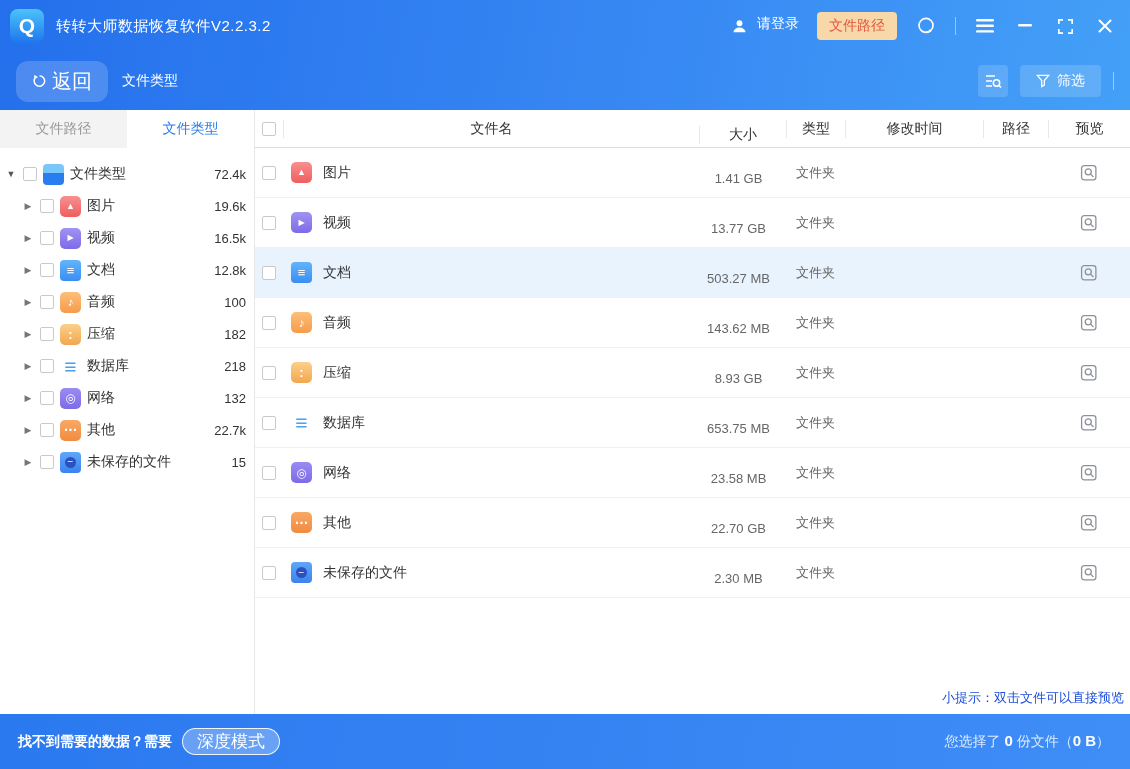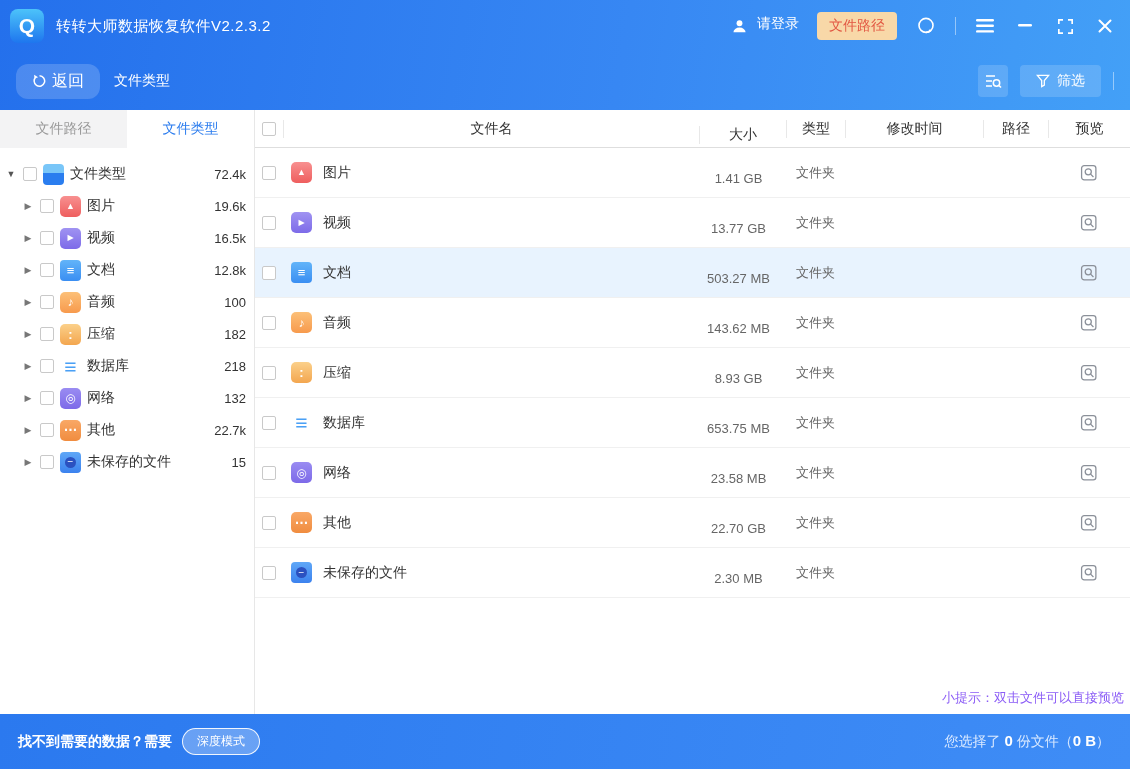--- a/index.html
+++ b/index.html
@@ -14,21 +14,21 @@
           color:#fff; font-weight:bold; font-size:21px; display:flex; align-items:center; justify-content:center; flex:none; }
   .app-title { color:#fff; font-size:15px; margin-left:12px; letter-spacing:.5px; }
   .tb-right { margin-left:auto; display:flex; align-items:center; gap:18px; }
   .login { display:flex; gap:7px; color:#fff; cursor:pointer; }
   .vip-btn { background:#f8d8a8; color:#e25742; border:none; border-radius:4px; padding:5px 12px; font-size:14px; cursor:pointer; }
   .tb-ico { display:flex; align-items:center; justify-content:center; width:22px; height:22px; cursor:pointer; }
   .tb-div { width:1px; height:18px; background:rgba(255,255,255,.45); }
 
   .toolbar { height:58px; display:flex; align-items:center; padding:0 16px; gap:12px; }
   .back-btn { display:flex; align-items:center; gap:6px; background:rgba(255,255,255,.18); border:none; color:#fff;
-              font-size:16px; padding:7px 16px; border-radius:12px; cursor:pointer; }
+              font-size:20px; padding:7px 16px; border-radius:12px; cursor:pointer; }
   .crumb { color:#fff; margin-left:2px; }
   .tb-spacer { flex:1; }
   .search-box { display:flex; align-items:center; background:#1b62da; border-radius:4px; height:32px; width:157px; padding:0 10px; }
   .search-box input { background:transparent; border:none; outline:none; color:#fff; font-size:13px; width:115px; font-family:inherit; }
   .search-box input::placeholder { color:rgba(255,255,255,.95); }
   .sq-btn { width:30px; height:32px; background:rgba(255,255,255,.16); border:none; border-radius:4px;
             display:flex; align-items:center; justify-content:center; cursor:pointer; }
   .filter-btn, .pm-btn { display:flex; align-items:center; gap:7px; background:rgba(255,255,255,.16); border:none; color:#fff;
             font-size:14px; height:32px; padding:0 16px; border-radius:4px; cursor:pointer; }
 
@@ -77,27 +77,27 @@
   .col-path { width:65px; flex:none; }
   .col-preview { width:82px; flex:none; }
   .trow { height:50px; display:flex; align-items:center; border-bottom:1px solid #f0f0f0; background:#fff; }
   .trow.hl { background:#e8f3fe; }
   .trow .col-name { display:flex; align-items:center; gap:11px; padding-left:8px; }
   .rname { color:#333; }
   .trow .col-size { text-align:center; padding-right:8px; color:#666; font-size:13px; }
   .trow .col-type { text-align:center; color:#666; font-size:13px; }
   .trow .col-preview { display:flex; align-items:center; justify-content:center; }
   .pv-btn { display:inline-flex; cursor:pointer; }
-  .tip { position:absolute; right:6px; bottom:7px; color:#8b5cf6; font-size:13px; }
+  .tip { position:absolute; right:6px; bottom:7px; color:#1d4ed8; font-size:13px; }
 
   
   .footer { height:55px; flex:none; background:linear-gradient(100deg,#2b79ef,#3f8df6); display:flex; align-items:center; padding:0 20px 0 18px; }
   .f-prompt { color:#fff; font-weight:bold; font-size:14px; }
   .deep-btn { margin-left:10px; background:rgba(255,255,255,.28); border:1px solid rgba(255,255,255,.9);
-              color:#fff; border-radius:14px; height:27px; padding:0 14px; font-size:12px; cursor:pointer; }
+              color:#fff; border-radius:14px; height:27px; padding:0 14px; font-size:17px; cursor:pointer; }
   .f-right { margin-left:auto; display:flex; align-items:center; gap:18px; }
   .sel-text { color:#d9e9ff; font-size:14px; }
   .sel-text b { color:#fff; font-size:15px; }
   .recover-btn { width:98px; height:37px; border:none; border-radius:19px; background:linear-gradient(180deg,#eef7ff,#c8e3fd);
                  color:#3b8cf0; font-size:15px; cursor:pointer; box-shadow:0 3px 10px rgba(15,60,130,.3); font-family:inherit; }
   svg { display:block; }
 </style>
 </head>
 <body>
 

